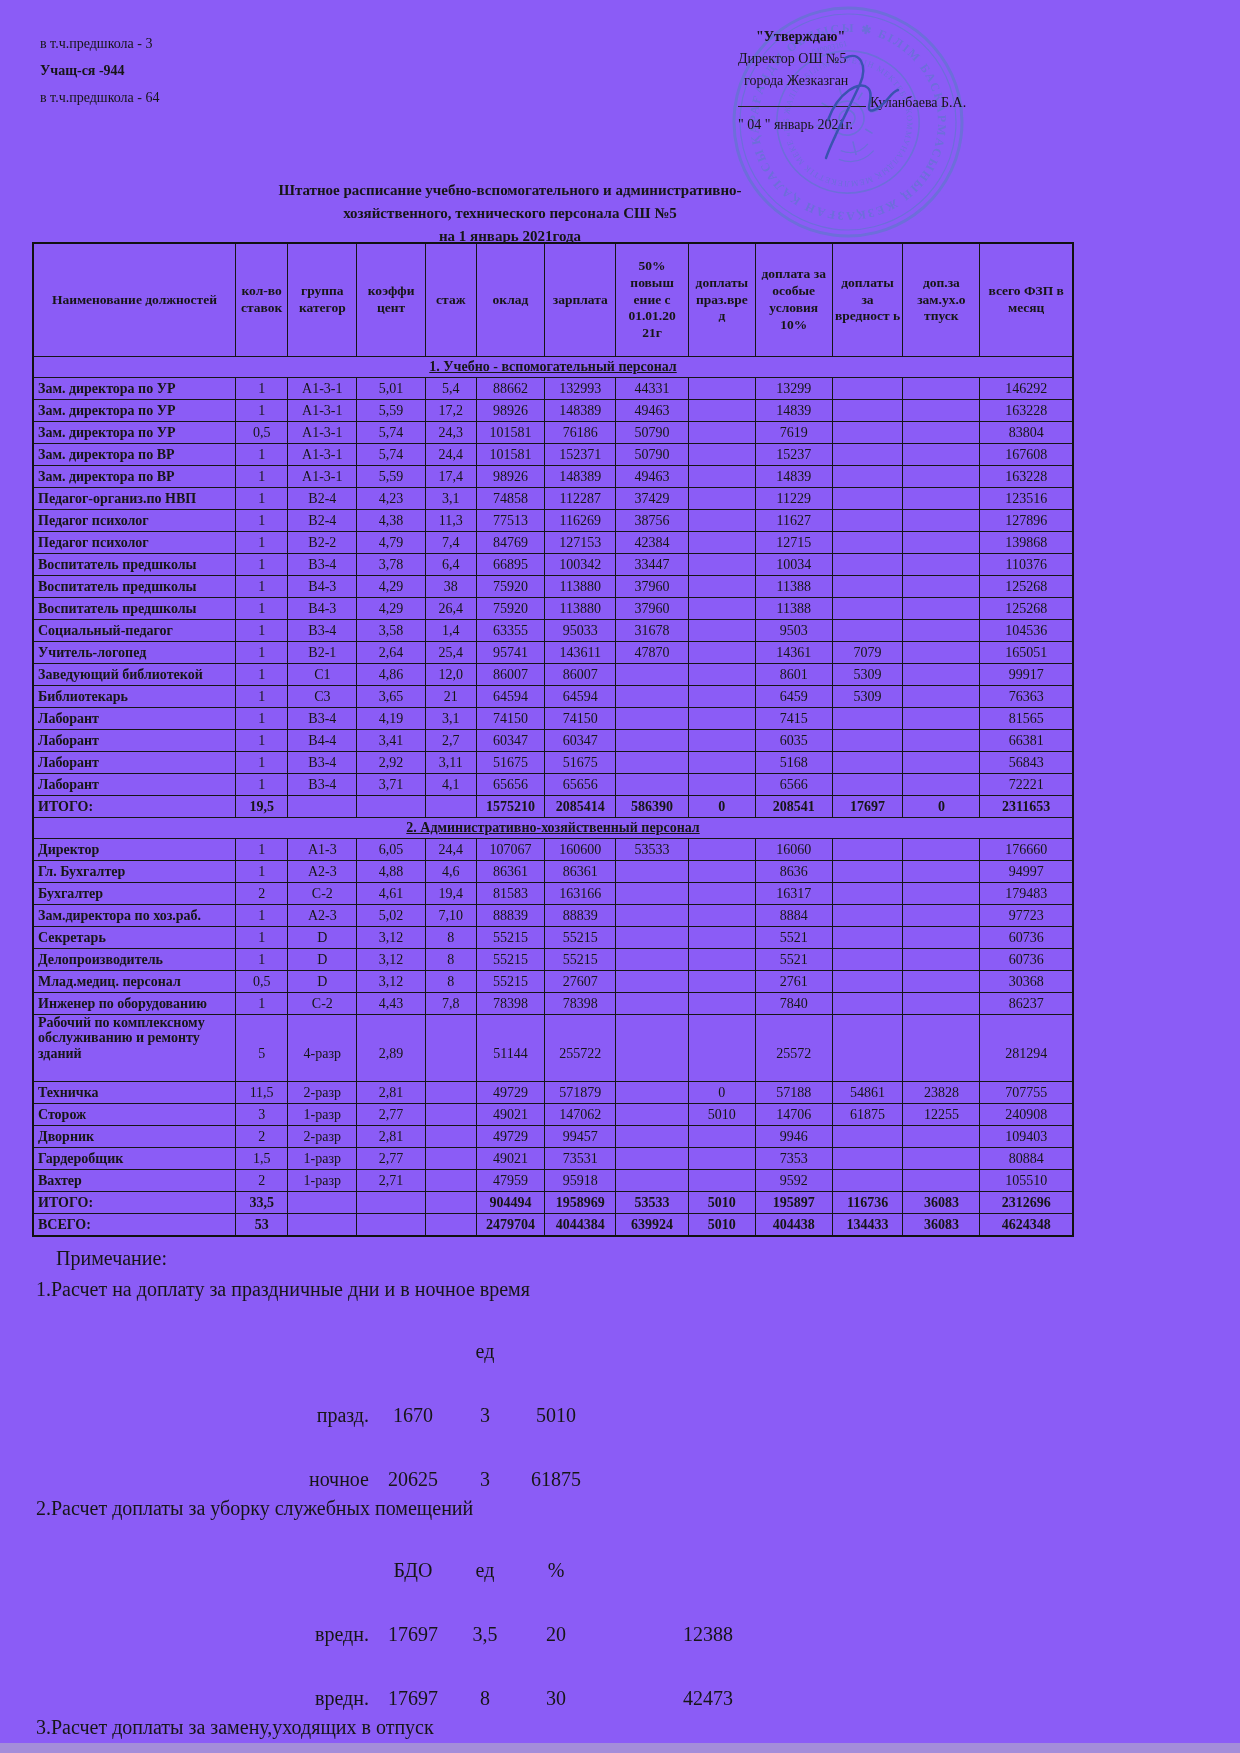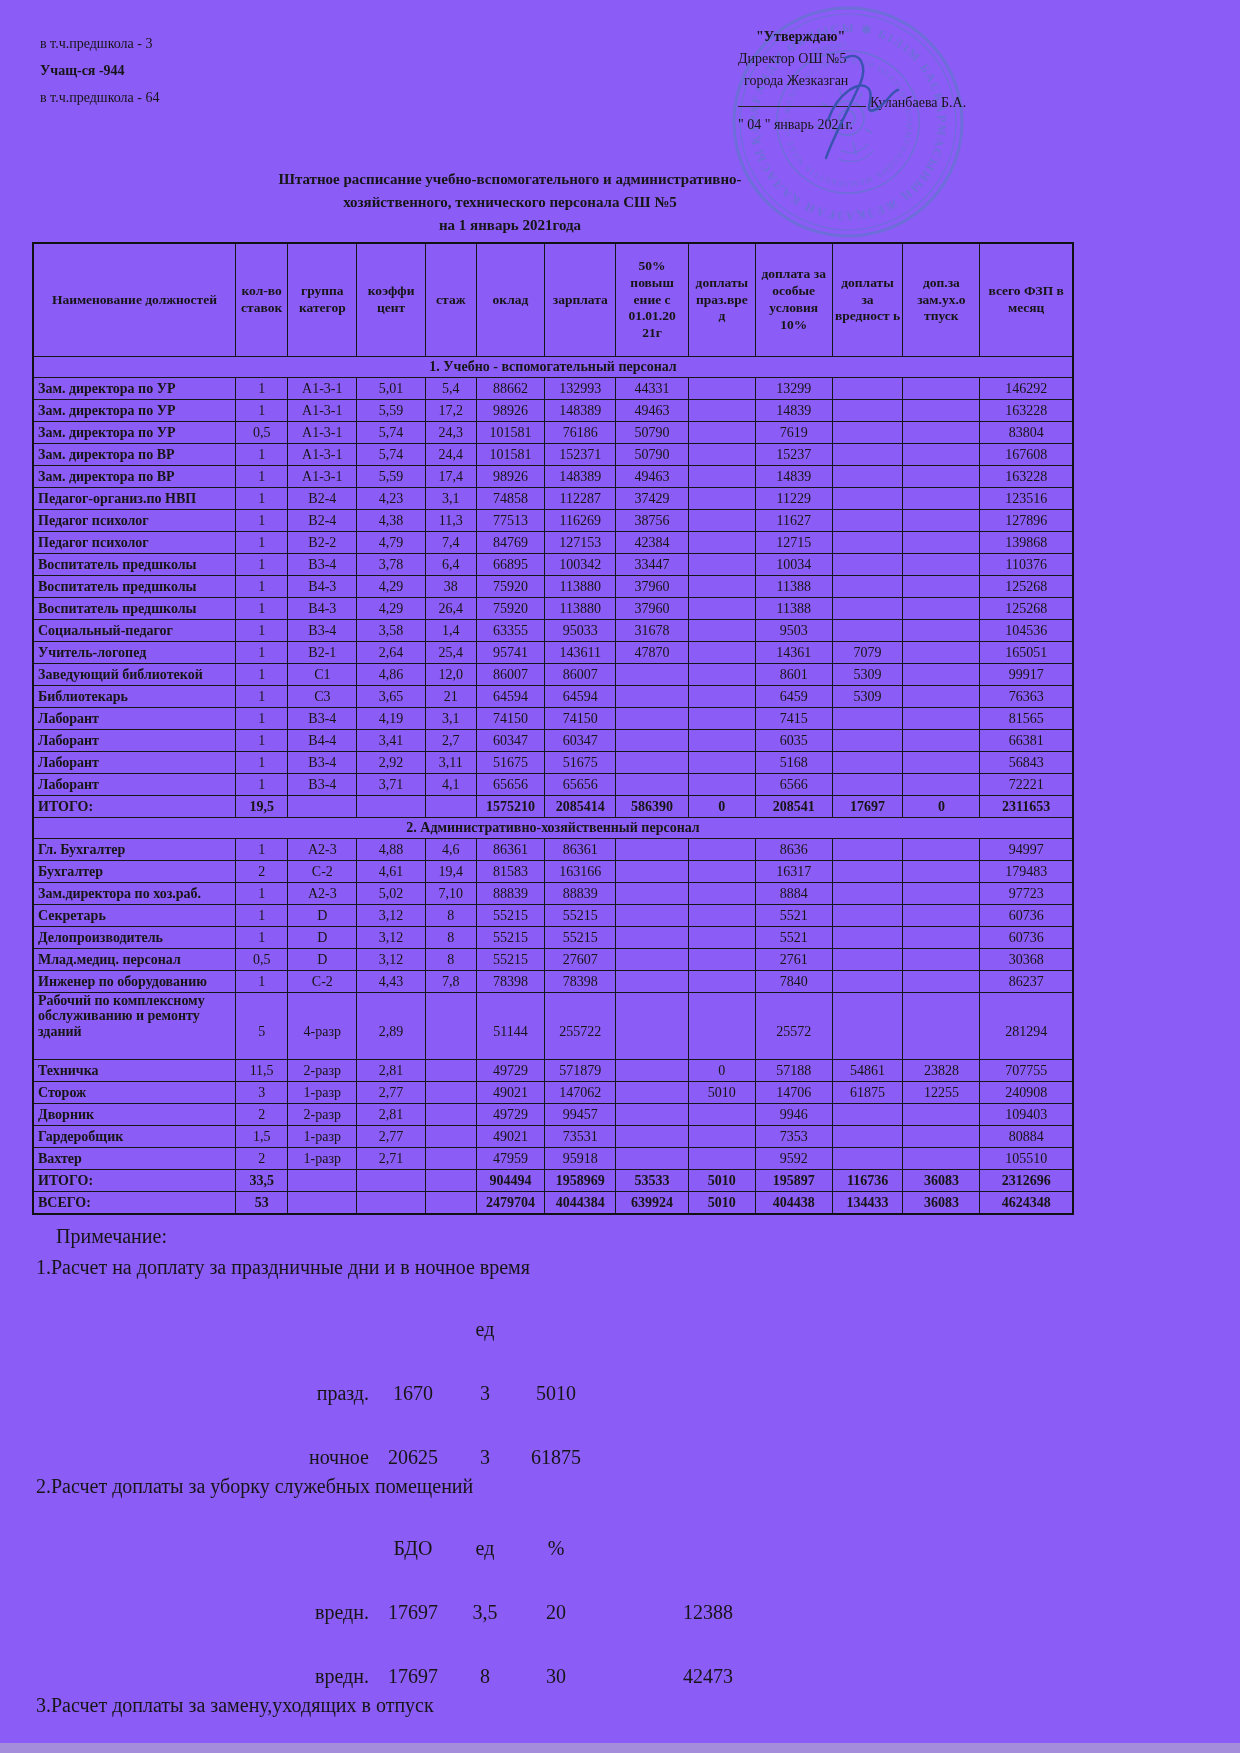--- a/index.html
+++ b/index.html
@@ -12,30 +12,30 @@
     overflow:hidden;
   }
   
   .hdr-left{position:absolute;left:40px;top:30px;font-size:14px;line-height:27px;}
   .hdr-left .b{font-weight:bold;}
   .approve{position:absolute;left:738px;top:26px;width:330px;font-size:14px;line-height:22px;z-index:3;}
   .approve .b{font-weight:bold;}
   .sig-line{display:inline-block;width:128px;border-bottom:1px solid #222;height:14px;margin-right:4px;}
   .stamp{position:absolute;left:722px;top:-4px;z-index:2;opacity:.62;transform:rotate(-14deg);pointer-events:none;}
   .dir-sign{position:absolute;left:790px;top:40px;z-index:4;pointer-events:none;}
-  .title{position:absolute;left:180px;top:168px;width:660px;text-align:center;font-weight:bold;font-size:15px;line-height:23px;z-index:3;}
+  .title{position:absolute;left:180px;top:179px;width:660px;text-align:center;font-weight:bold;font-size:15px;line-height:23px;z-index:3;}
   
   .content{position:absolute;left:32px;top:242px;width:1180px;}
   table{border-collapse:collapse;table-layout:fixed;width:1042px;border:2px solid #111;}
   th,td{border:1px solid #161616;word-break:break-word;overflow-wrap:anywhere;}
   th{font-size:13.5px;font-weight:bold;text-align:center;vertical-align:middle;padding:3px 2px;height:106px;line-height:1.25;}
   td{font-size:14px;text-align:center;vertical-align:middle;padding:0 3px;height:21px;line-height:1.1;}
   td.name{text-align:left;font-weight:bold;padding-left:4px;}
   tr.section td{font-weight:bold;height:20px;}
-  .sec-u{text-align:right;}
+  .sec-u{text-decoration:underline;text-align:right;}
   tr.total td{font-weight:bold;}
   tr.tall td{vertical-align:bottom;padding-bottom:20px;}
   
   .notes{margin-top:10px;width:1100px;font-size:20px;}
   .note-label{margin:4px 0 8px 24px;}
   .note-title{margin:4px 0 2px 4px;}
   .note-row{margin-left:242px;height:27px;line-height:27px;white-space:nowrap;margin-top:37px;}
   .nc{display:inline-block;text-align:center;}
   .nc0{width:95px;text-align:right;}
   .nc1{width:88px;}
@@ -441,20 +441,35 @@
             <td>0</td>
             <td>208541</td>
             <td>17697</td>
             <td>0</td>
             <td>2311653</td>
           </tr>
           <tr class="section">
             <td colspan="13"><span class="sec-u">2. Административно-хозяйственный персонал</span></td>
           </tr>
           <tr>
+            <td class="name">Директор</td>
+            <td>1</td>
+            <td>А1-3</td>
+            <td>6,05</td>
+            <td>24,4</td>
+            <td>107067</td>
+            <td>160600</td>
+            <td>53533</td>
+            <td></td>
+            <td>16060</td>
+            <td></td>
+            <td></td>
+            <td>176660</td>
+          </tr>
+          <tr>
             <td class="name">Гл. Бухгалтер</td>
             <td>1</td>
             <td>А2-3</td>
             <td>4,88</td>
             <td>4,6</td>
             <td>86361</td>
             <td>86361</td>
             <td></td>
             <td></td>
             <td>8636</td>

